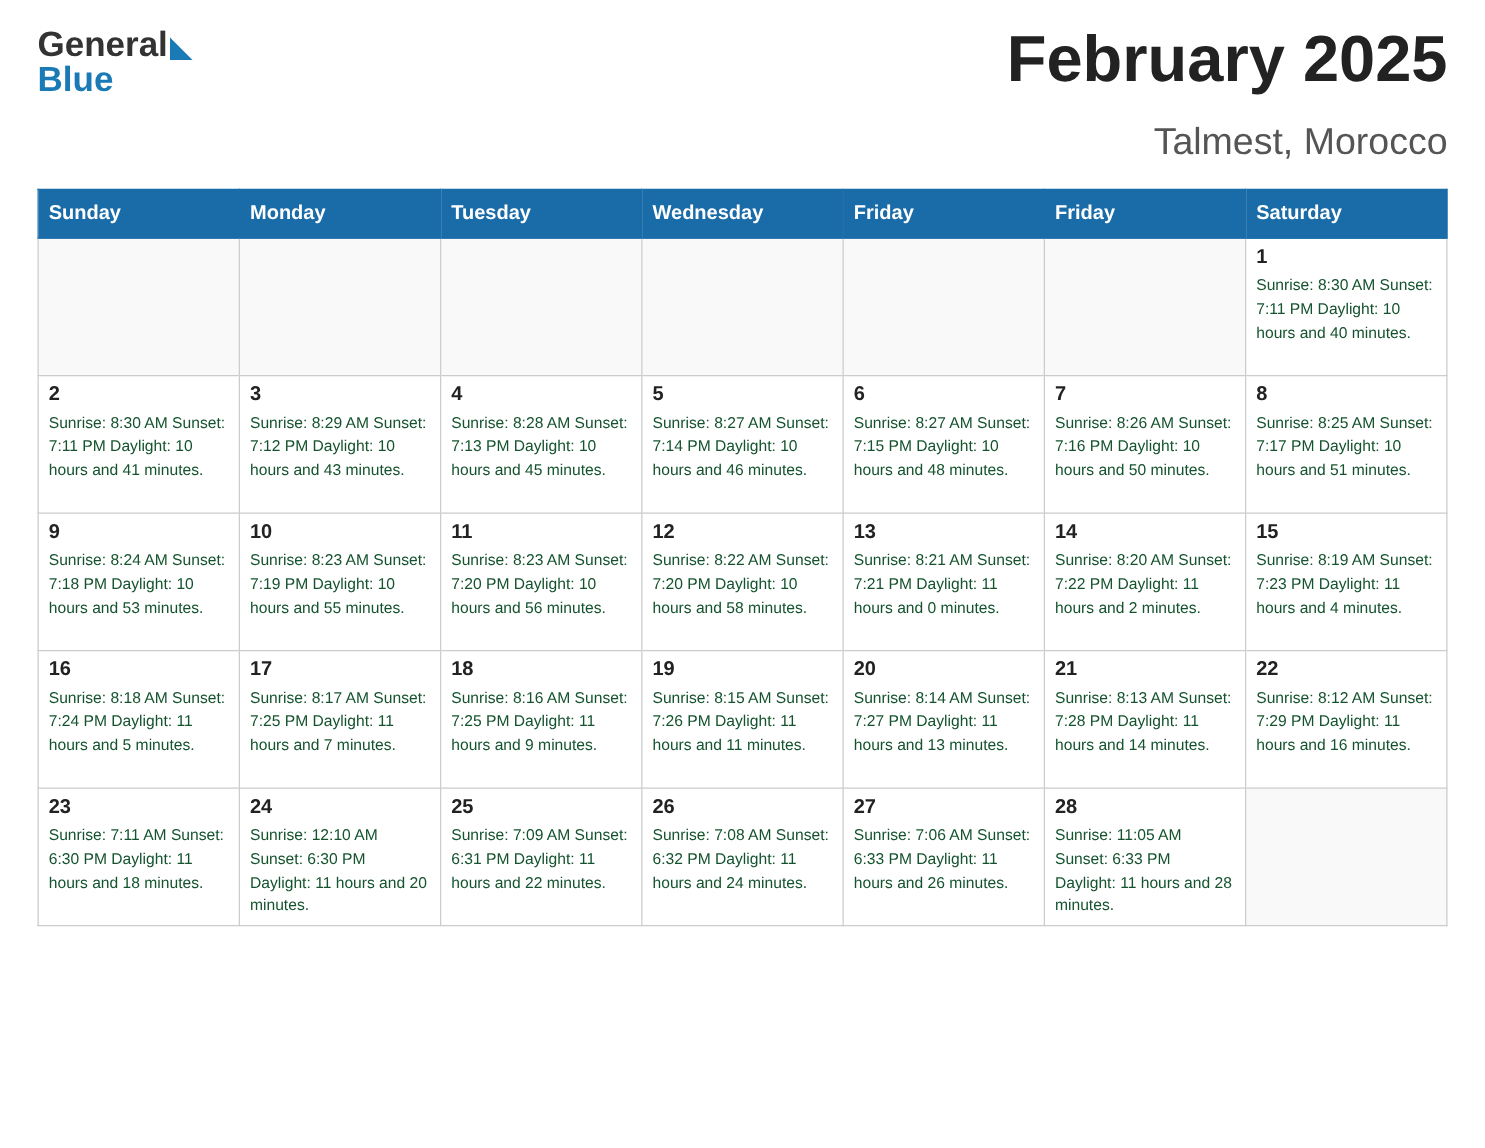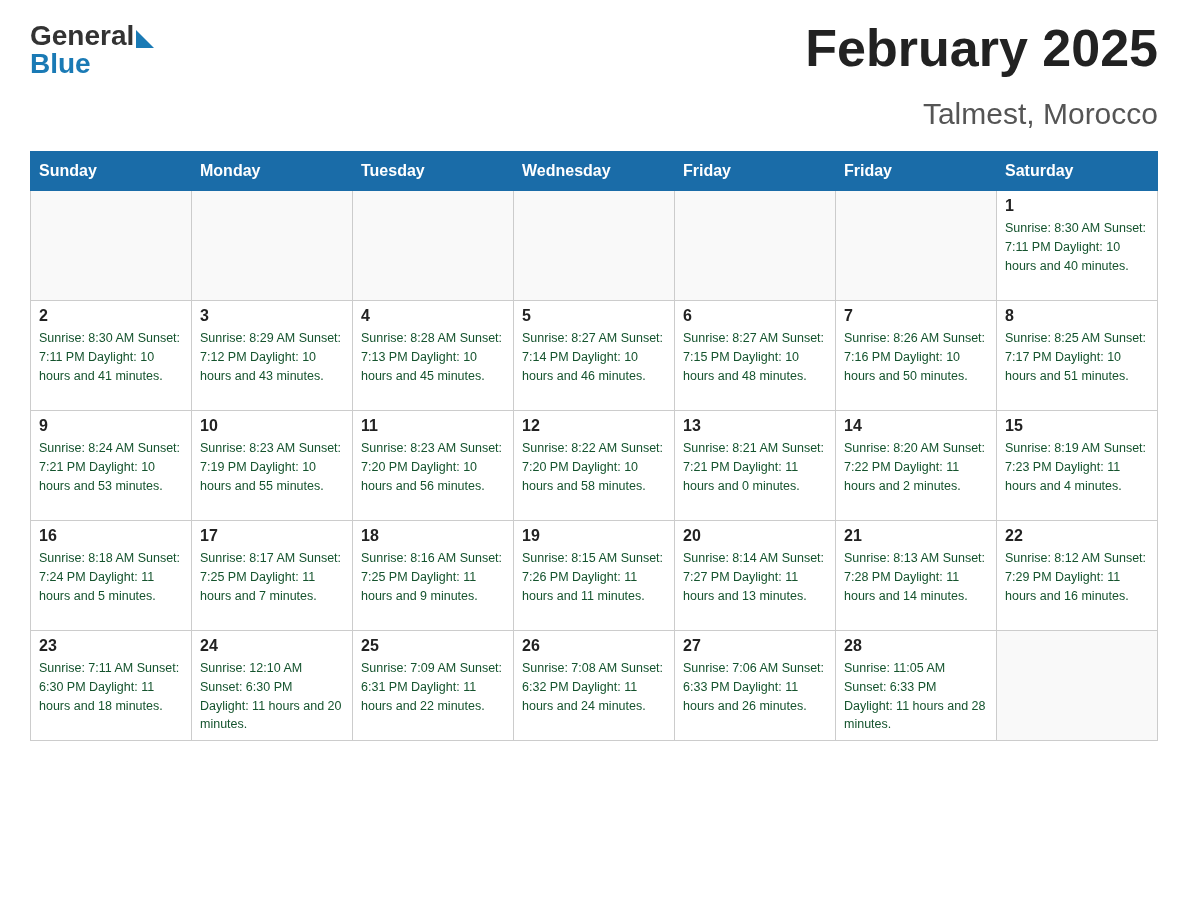--- a/index.html
+++ b/index.html
@@ -185,21 +185,21 @@
           <div class="day-number">8</div>
           <div class="day-info">Sunrise: 8:25 AM
 Sunset: 7:17 PM
 Daylight: 10 hours and 51 minutes.</div>
         </td>
       </tr>
       <tr class="row-divider">
         <td>
           <div class="day-number">9</div>
           <div class="day-info">Sunrise: 8:24 AM
-Sunset: 7:21 PM
+Sunset: 7:18 PM
 Daylight: 10 hours and 53 minutes.</div>
         </td>
         <td>
           <div class="day-number">10</div>
           <div class="day-info">Sunrise: 8:23 AM
 Sunset: 7:19 PM
 Daylight: 10 hours and 55 minutes.</div>
         </td>
         <td>
           <div class="day-number">11</div>

